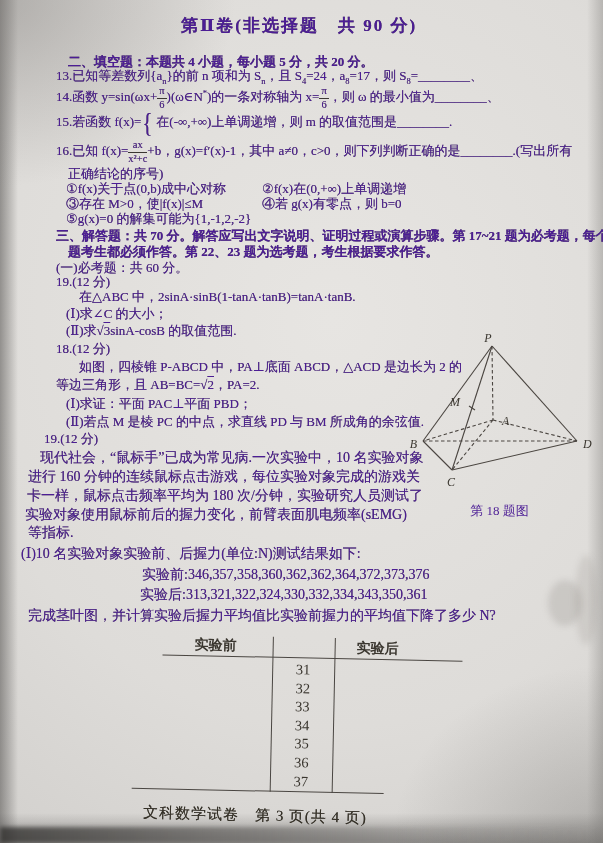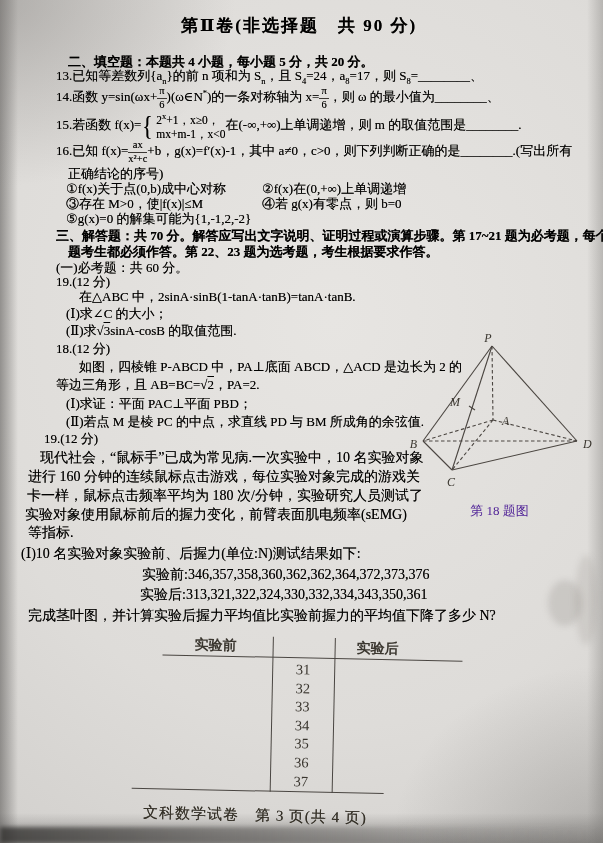--- a/index.html
+++ b/index.html
@@ -10,21 +10,21 @@
       radial-gradient(60% 34% at 0% 0%, rgba(125,122,119,.45), rgba(125,122,119,0) 65%),
       radial-gradient(50% 30% at 100% 100%, rgba(110,108,105,.35), rgba(110,108,105,0) 70%),
       linear-gradient(90deg, rgba(70,68,66,.50) 0px, rgba(70,68,66,0) 18px),
       linear-gradient(270deg, rgba(122,120,117,.38) 0px, rgba(122,120,117,0) 16px),
       linear-gradient(0deg, rgba(52,50,48,.42) 0px, rgba(52,50,48,0) 30px),
       radial-gradient(135% 105% at 55% 38%, #e7e5e2 0%, #dedcd9 46%, #d2d0cd 72%, #b7b5b2 100%);}
   .bottom-shadow{position:absolute;left:0;bottom:0;width:100%;height:16px;
     background:linear-gradient(90deg, rgba(45,44,42,.75) 0%, rgba(74,72,70,.55) 32%, rgba(90,88,86,.15) 70%, rgba(90,88,86,0) 100%);
     filter:blur(2px);}
   .smudge{position:absolute;border-radius:50%;filter:blur(3px);}
-  .line{position:absolute;white-space:nowrap;font-size:13px;color:#000000;
+  .line{position:absolute;white-space:nowrap;font-size:13px;color:#4c1d95;
     text-shadow:0 0 .6px rgba(58,54,47,.75);line-height:1.25;}
   .title{font-size:17px;font-weight:700;letter-spacing:2px;}
   .b{font-weight:700;}
   .lg{font-size:14px;}
   sub,sup{font-size:8.5px;}
   .frac{display:inline-block;vertical-align:middle;text-align:center;font-size:10.5px;line-height:1;}
   .fn{display:block;border-bottom:1px solid #3b3733;padding:0 2px 1px;}
   .fd{display:block;padding-top:1px;}
   .sqrt .rad{text-decoration:overline;}
   .cases{display:inline-flex;align-items:center;vertical-align:middle;}
@@ -55,24 +55,20 @@
   <div class="smudge" style="left:548px;top:580px;width:34px;height:46px;background:rgba(110,105,98,.18);"></div>
   <div class="smudge" style="left:575px;top:555px;width:22px;height:90px;background:rgba(110,105,98,.14);"></div>
 
   <div id="lines">
       <div class="line title" style="left: 181px; top: 15px;">第Ⅱ卷(非选择题　共 90 分)</div>
       <div class="line b" style="left: 68px; top: 54px;">二、填空题：本题共 4 小题，每小题 5 分，共 20 分。</div>
       <div class="line" style="left: 56px; top: 68px;">13.已知等差数列{a<sub>n</sub>}的前 n 项和为 S<sub>n</sub>，且 S<sub>4</sub>=24，a<sub>8</sub>=17，则 S<sub>8</sub>=________、</div>
       <div class="line" style="left: 56px; top: 86px;">14.函数 y=sin(ωx+<span class="frac"><span class="fn">π</span><span class="fd">6</span></span>)(ω∈N<sup>*</sup>)的一条对称轴为 x=<span class="frac"><span class="fn">π</span><span class="fd">6</span></span>，则 ω 的最小值为________、</div>
       <div class="line" style="left: 56px; top: 111px;">15.若函数 f(x)=<span class="cases">
           <span class="brace">{</span>
-          <span class="ccol">
-            <span class="cline">2<sup>x</sup>+1，x≥0，</span>
-            <span class="cline">mx+m-1，x&lt;0</span>
-          </span>
         </span>在(-∞,+∞)上单调递增，则 m 的取值范围是________.</div>
       <div class="line" style="left: 56px; top: 140px;">16.已知 f(x)=<span class="frac"><span class="fn">ax</span><span class="fd">x²+c</span></span>+b，g(x)=f′(x)-1，其中 a≠0，c&gt;0，则下列判断正确的是________.(写出所有</div>
       <div class="line" style="left: 68px; top: 166px;">正确结论的序号)</div>
       <div class="line" style="left: 66px; top: 181px;">①f(x)关于点(0,b)成中心对称</div>
       <div class="line" style="left: 262px; top: 181px;">②f(x)在(0,+∞)上单调递增</div>
       <div class="line" style="left: 66px; top: 196px;">③存在 M&gt;0，使|f(x)|≤M</div>
       <div class="line" style="left: 262px; top: 196px;">④若 g(x)有零点，则 b=0</div>
       <div class="line" style="left: 66px; top: 211px;">⑤g(x)=0 的解集可能为{1,-1,2,-2}</div>
       <div class="line b" style="left: 56px; top: 228px;">三、解答题：共 70 分。解答应写出文字说明、证明过程或演算步骤。第 17~21 题为必考题，每个试</div>
       <div class="line b" style="left: 68px; top: 244px;">题考生都必须作答。第 22、23 题为选考题，考生根据要求作答。</div>

